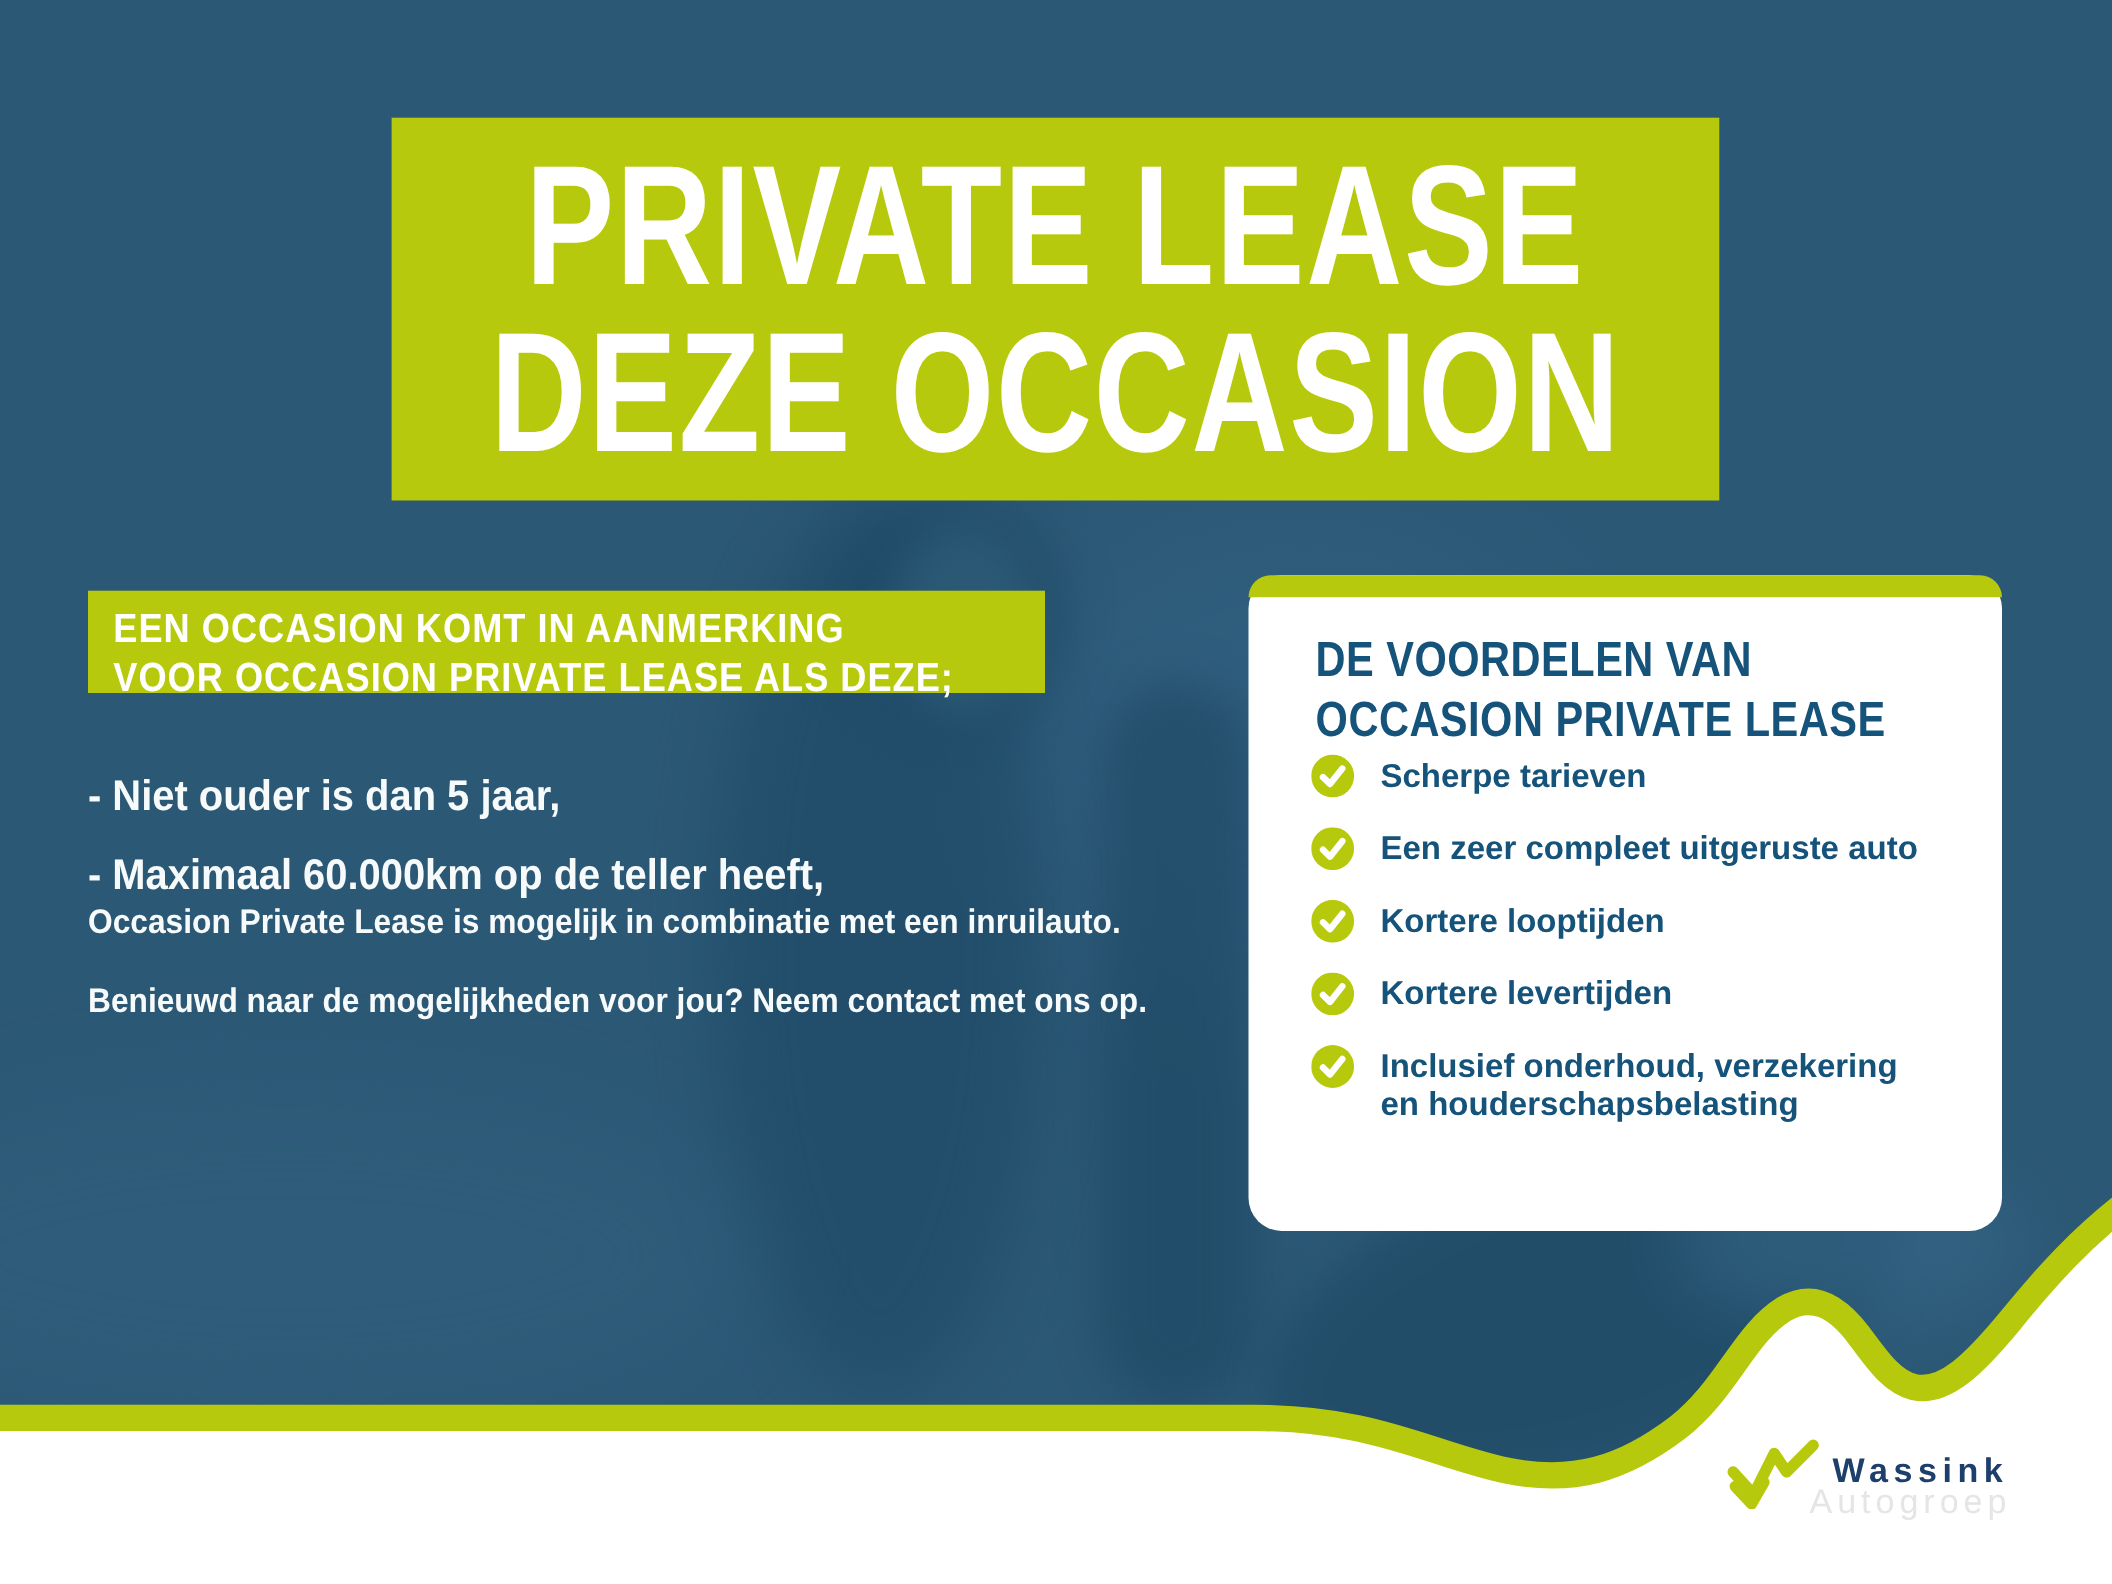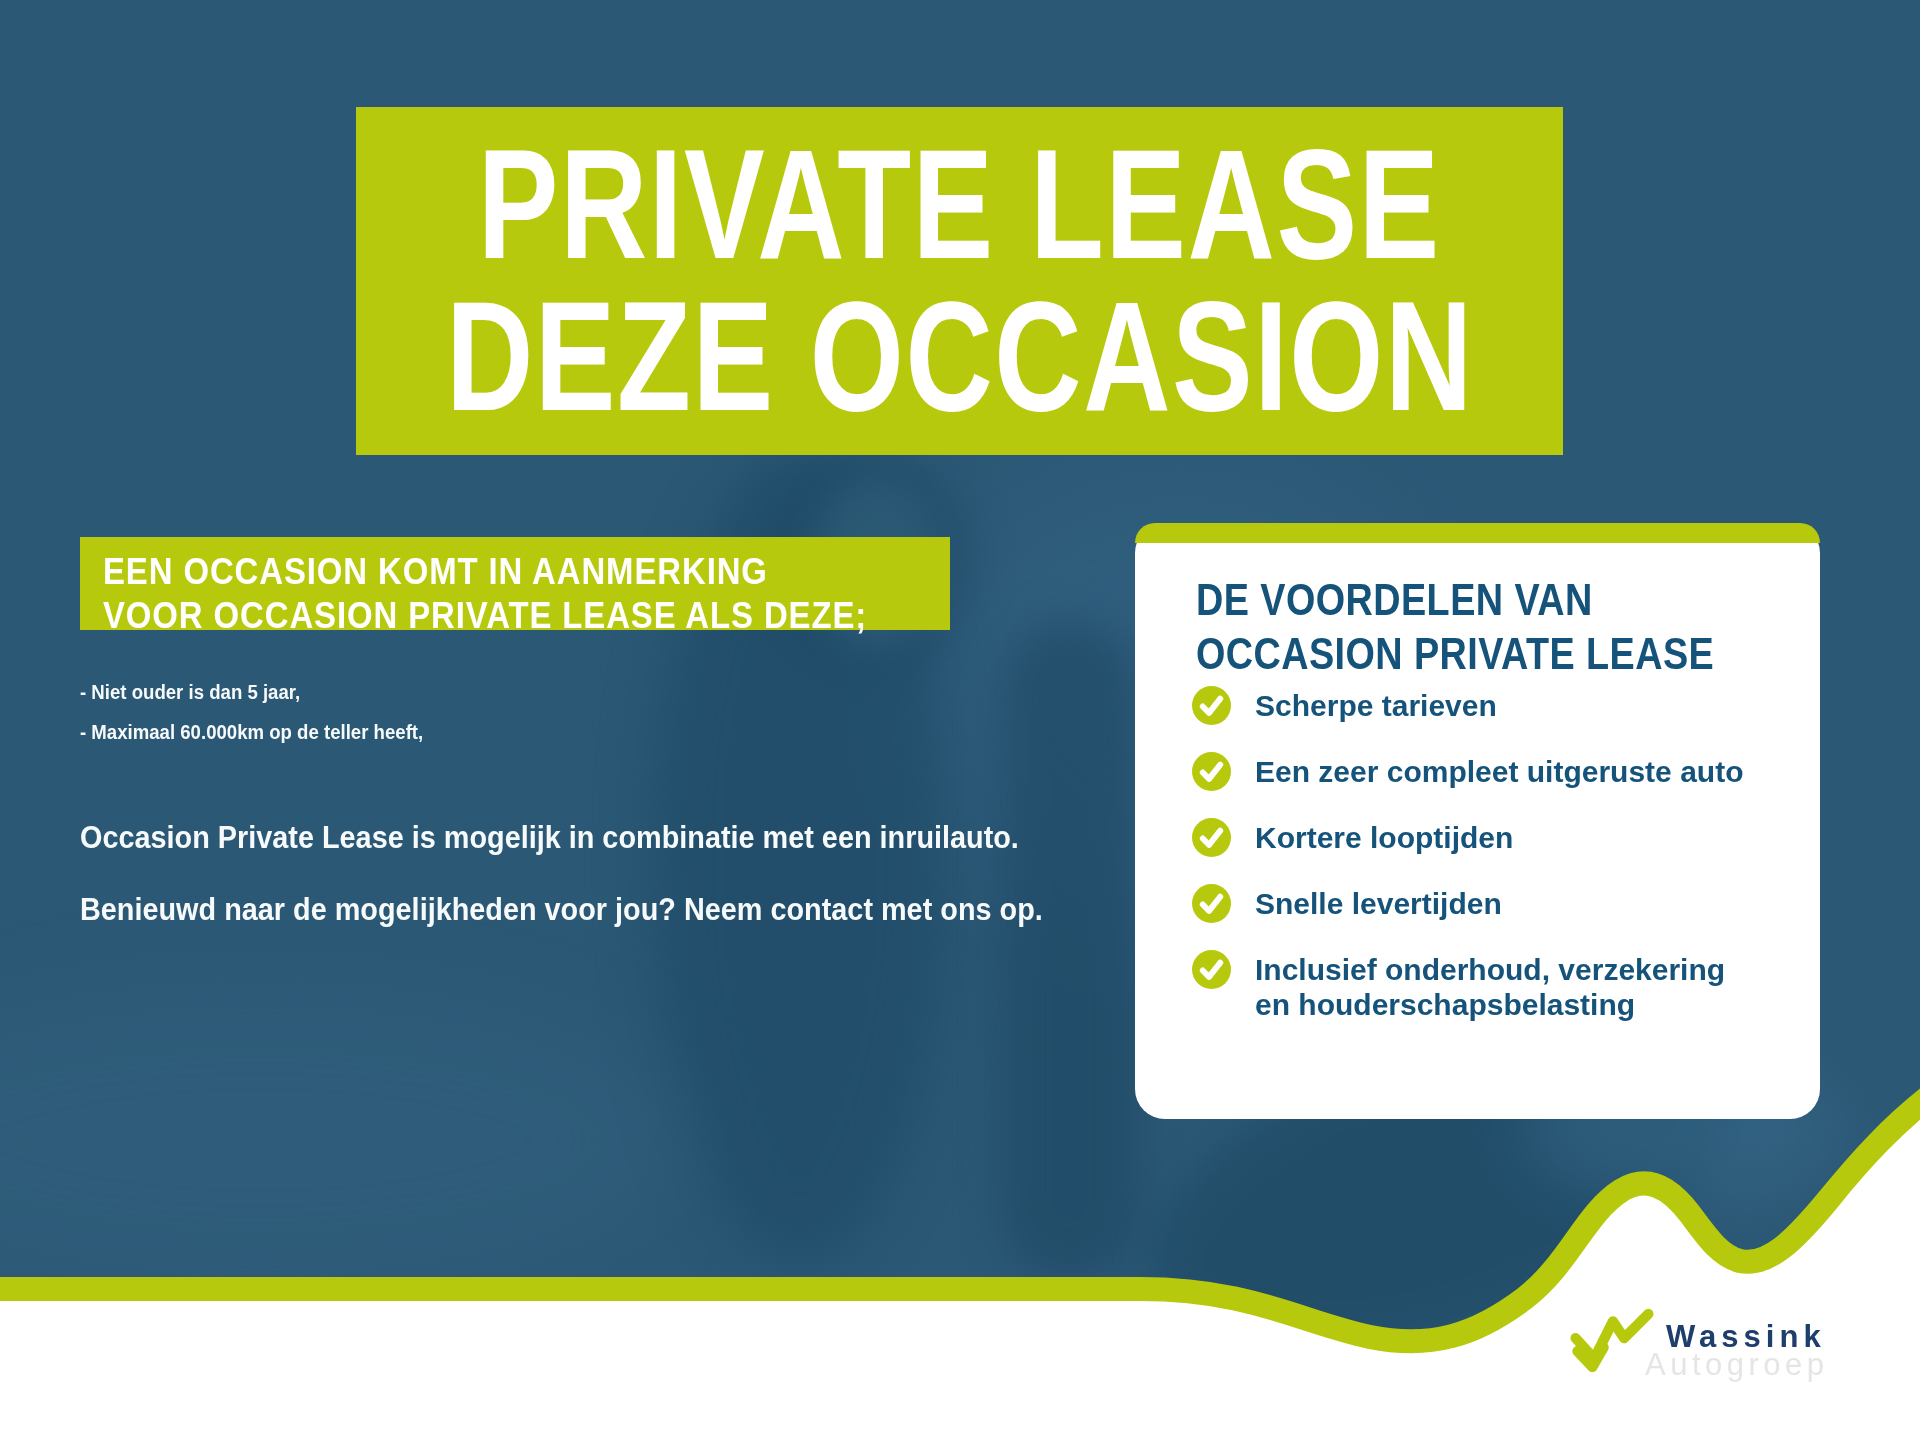--- a/index.html
+++ b/index.html
@@ -40,21 +40,21 @@
     padding-left:23px;padding-top:13px;box-sizing:border-box;
   }
   .elig-line{
     display:block;font-size:37px;line-height:44px;font-weight:700;color:#ffffff;letter-spacing:1px;
   }
   .elig-line .cond{transform:scaleX(.89);}
 
   
   .copy{color:#f7fafb;font-weight:700;}
   .criteria{left:80px;top:672px;}
-  .criteria .line{display:block;font-size:20px;line-height:40px;}
+  .criteria .line{display:block;font-size:39px;line-height:40px;margin-top:32px;}
   .para1{left:80px;top:818px;}
   .para2{left:80px;top:890px;}
   .para{font-size:31px;line-height:40px;}
   .copy .cond{transform:scaleX(.93);}
 
   
   .card{
     left:1135px;top:523px;width:668px;height:596px;background:#ffffff;border-radius:30px;padding-left:17px;
   }
   .card::before{
@@ -140,21 +140,21 @@
           <circle cx="20" cy="20" r="20" fill="#b7c90c"></circle>
           <polyline points="11,21 17.5,27.5 29,13" fill="none" stroke="#ffffff" stroke-width="6" stroke-linecap="round" stroke-linejoin="round"></polyline>
         </svg>
       <span class="benefit-text">Kortere looptijden</span>
     </div>
     <div class="benefit-row">
       <svg class="check" viewBox="0 0 40 40">
           <circle cx="20" cy="20" r="20" fill="#b7c90c"></circle>
           <polyline points="11,21 17.5,27.5 29,13" fill="none" stroke="#ffffff" stroke-width="6" stroke-linecap="round" stroke-linejoin="round"></polyline>
         </svg>
-      <span class="benefit-text">Snelle levertijden</span>
+      <span class="benefit-text">Kortere levertijden</span>
     </div>
     <div class="benefit-row multiline">
       <svg class="check" viewBox="0 0 40 40">
           <circle cx="20" cy="20" r="20" fill="#b7c90c"></circle>
           <polyline points="11,21 17.5,27.5 29,13" fill="none" stroke="#ffffff" stroke-width="6" stroke-linecap="round" stroke-linejoin="round"></polyline>
         </svg>
       <span class="benefit-text">Inclusief onderhoud, verzekering en houderschapsbelasting</span>
     </div>
   </div>
 </div>

